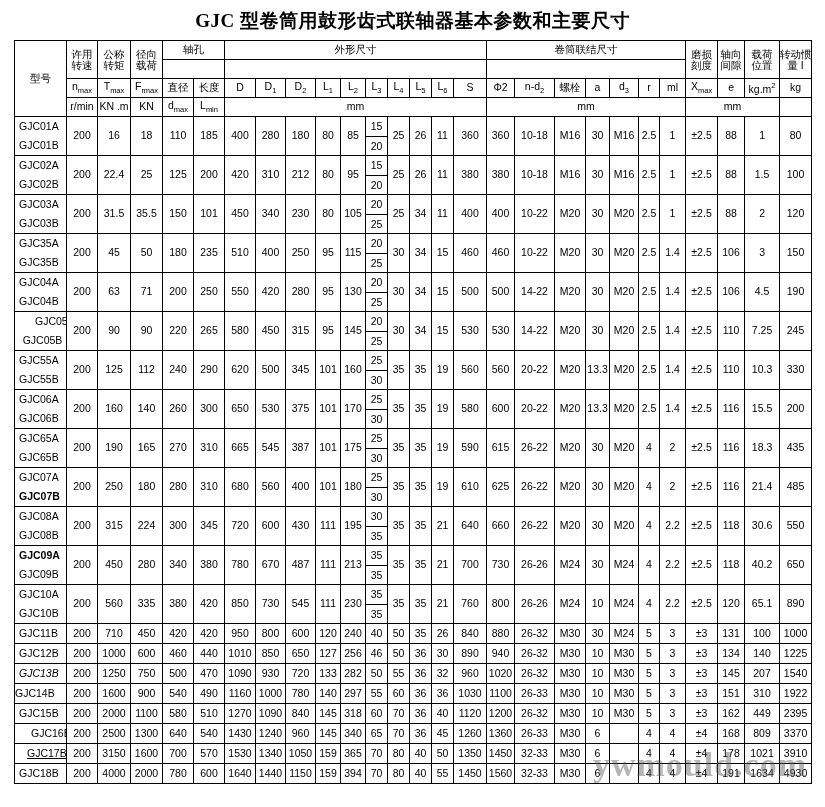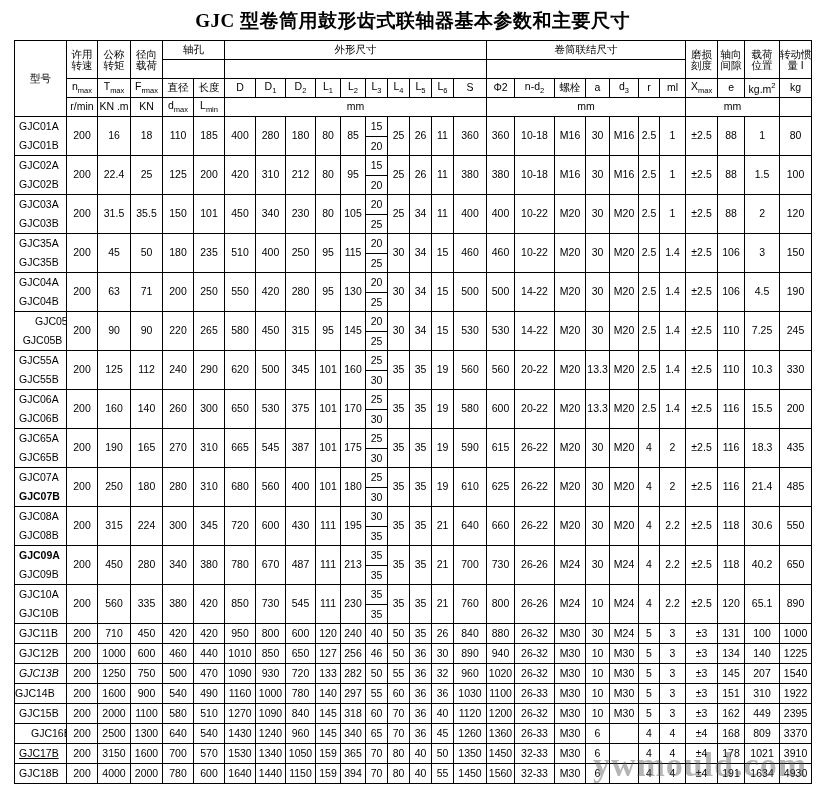--- a/index.html
+++ b/index.html
@@ -872,21 +872,21 @@
           <td>6</td>
           <td></td>
           <td>4</td>
           <td>4</td>
           <td>±4</td>
           <td>168</td>
           <td>809</td>
           <td>3370</td>
         </tr>
         <tr>
-          <td style="text-align: left; padding-left: 4px; text-decoration: underline;">GJC17B</td>
+          <td style="text-align: left; padding-left: 12px; text-decoration: underline;">GJC17B</td>
           <td>200</td>
           <td>3150</td>
           <td>1600</td>
           <td>700</td>
           <td>570</td>
           <td>1530</td>
           <td>1340</td>
           <td>1050</td>
           <td>159</td>
           <td>365</td>

